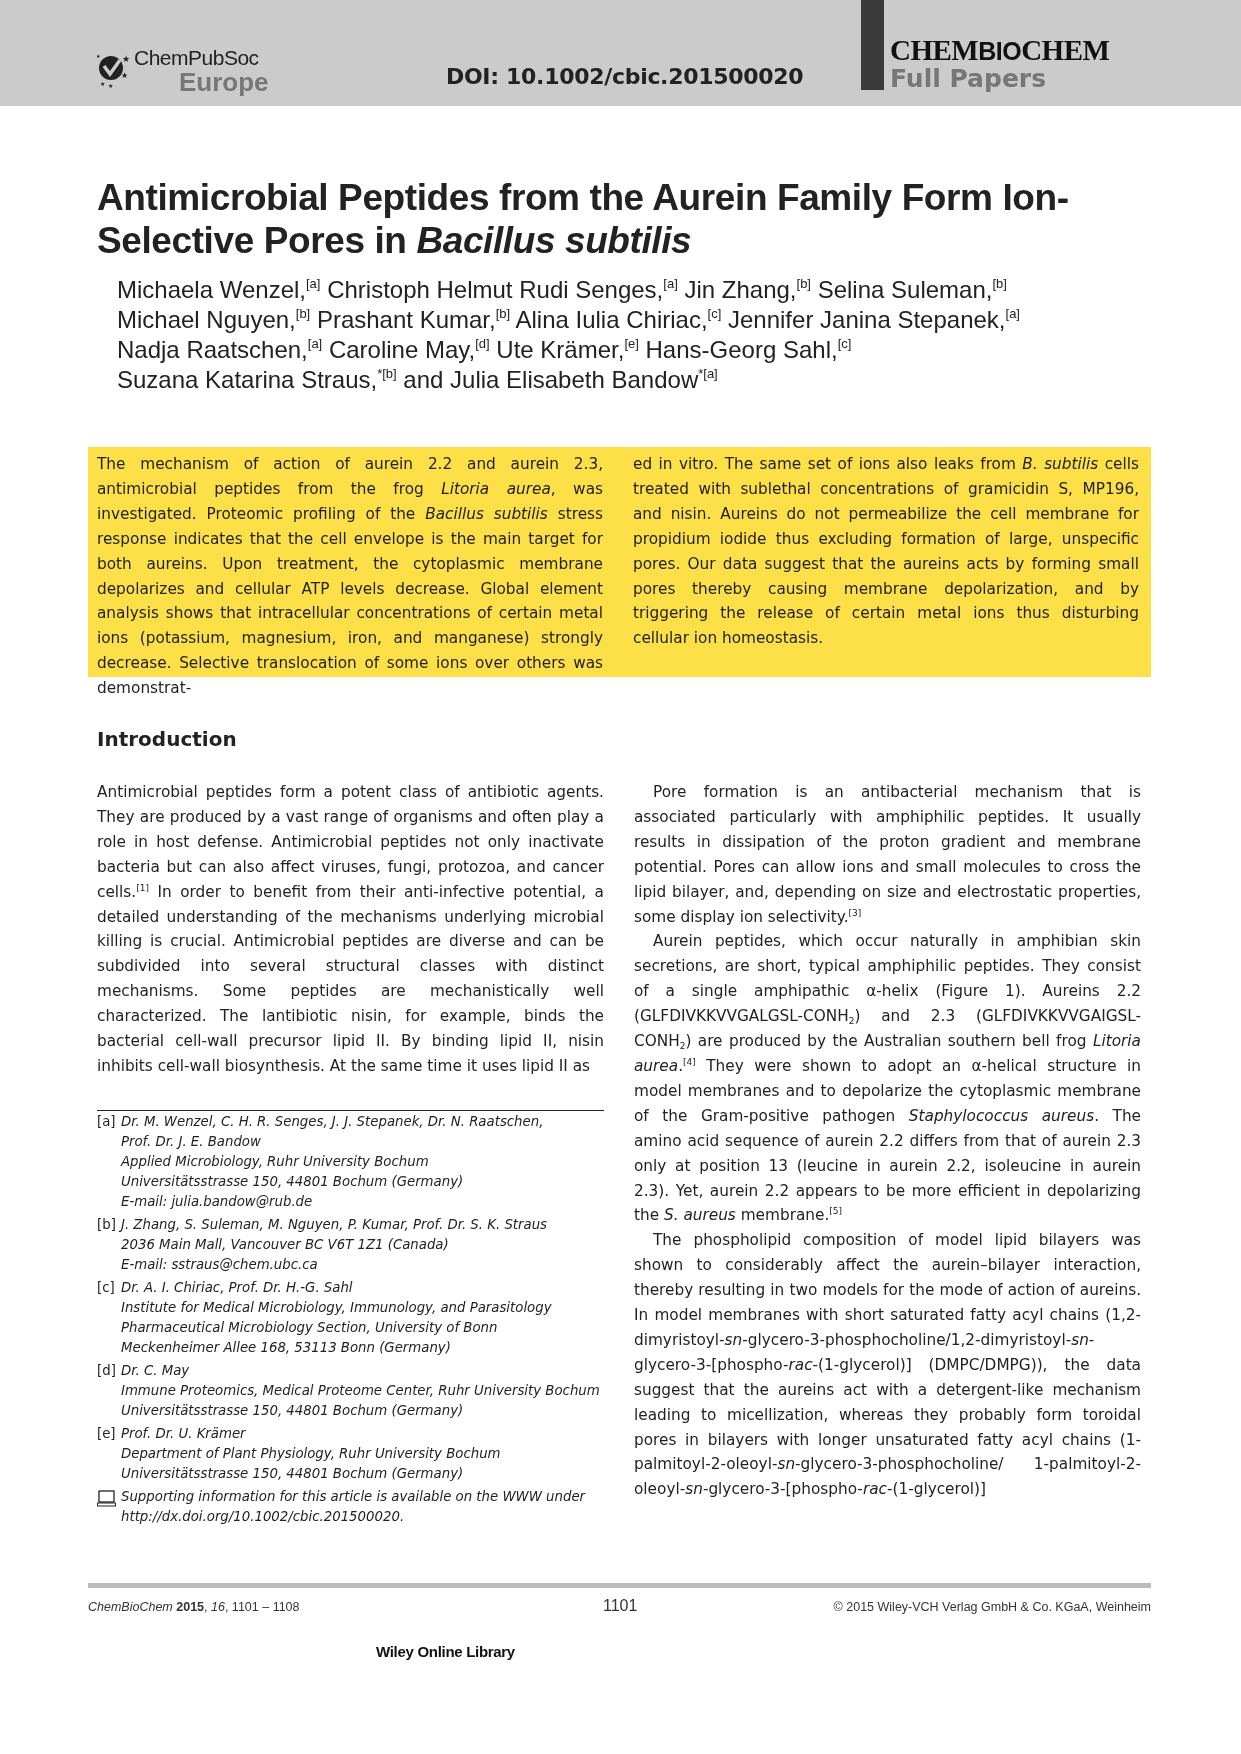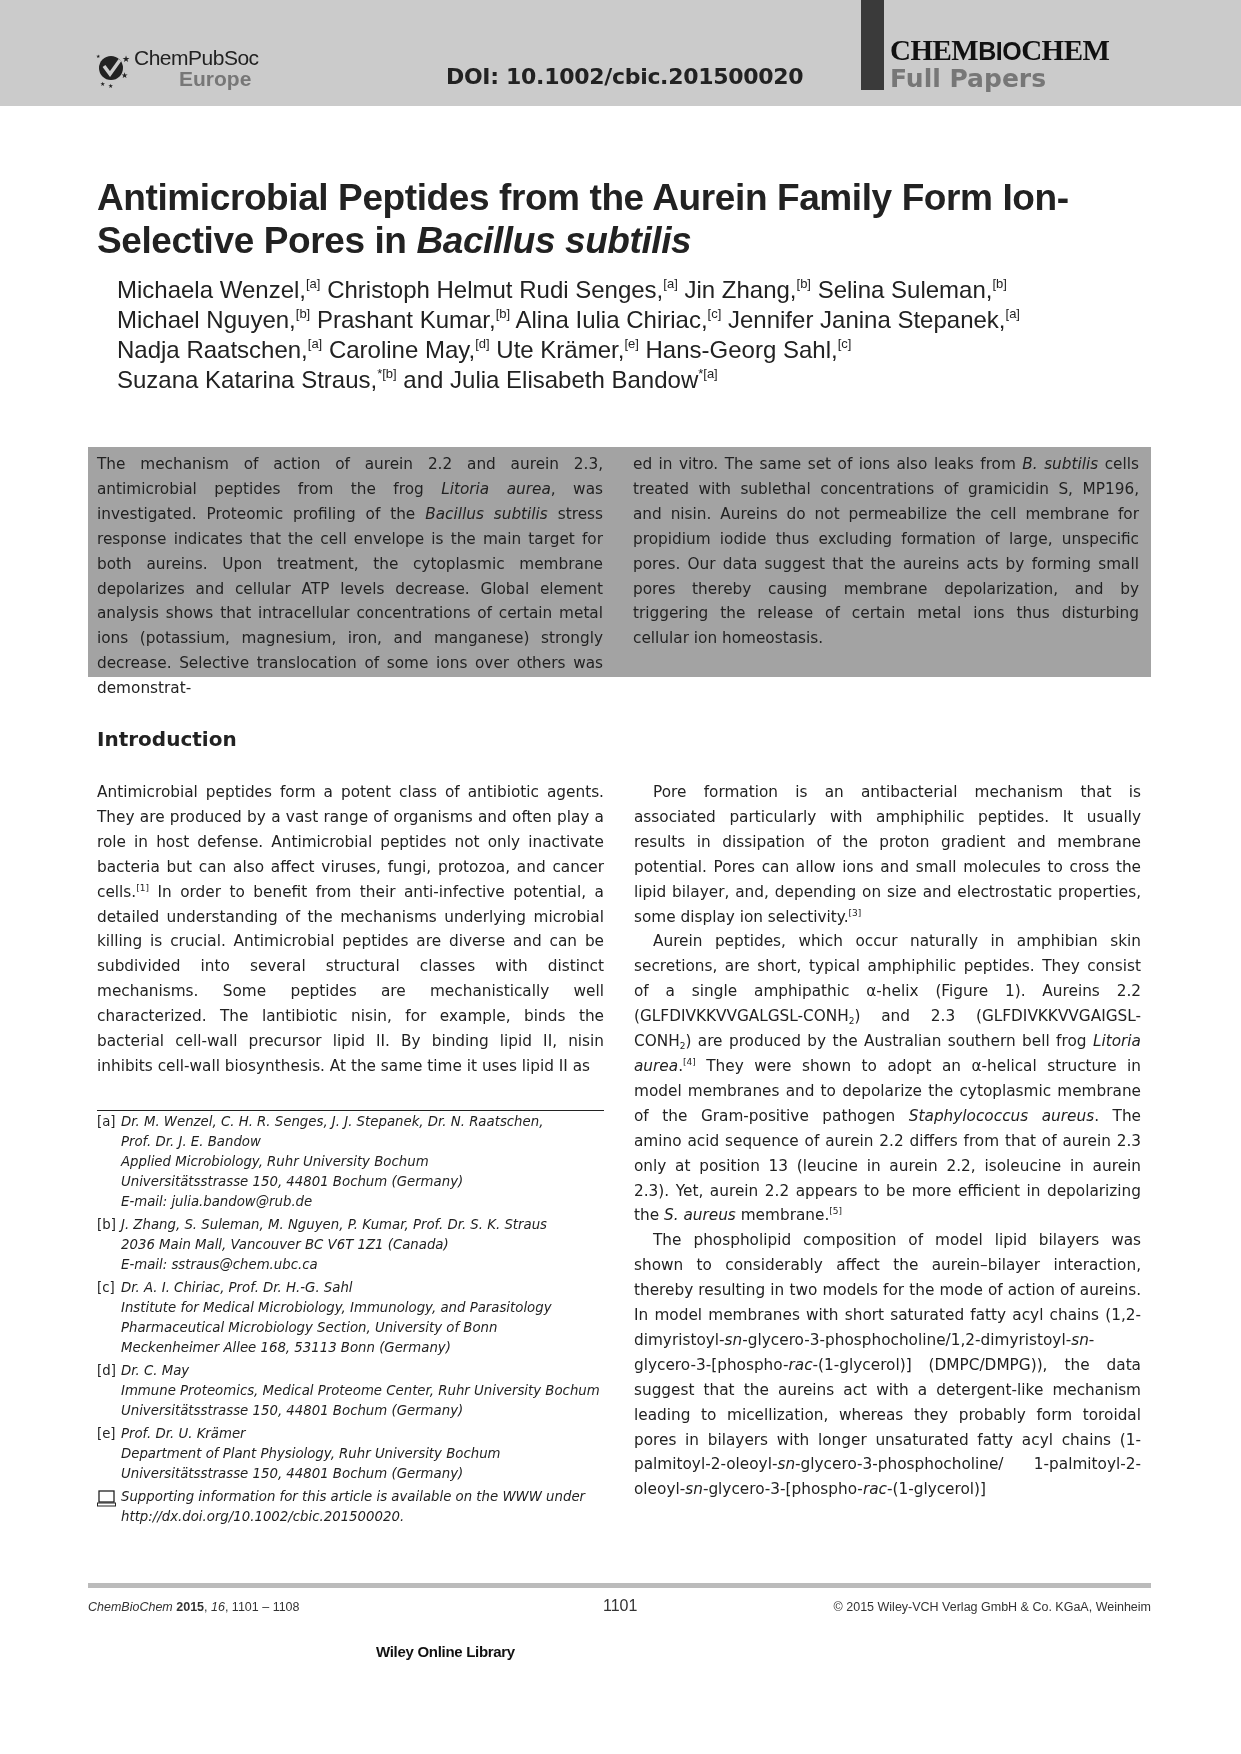--- a/index.html
+++ b/index.html
@@ -4,35 +4,35 @@
 <style>
   * { box-sizing: border-box; margin: 0; padding: 0; }
   html, body { width: 1241px; height: 1754px; background: #ffffff; }
   body { position: relative; font-family: "DejaVu Sans", sans-serif; color: #222; overflow: hidden; }
 
   
   .header { position: absolute; left: 0; top: 0; width: 1241px; height: 106px; background: #cbcbcb; }
   .logo { position: absolute; left: 96px; top: 46px; width: 150px; height: 50px; }
   .logo-mark { position: absolute; left: 0; top: 2px; width: 34px; height: 40px; }
   .logo-top { position: absolute; left: 38px; top: 0; font-family: "Liberation Sans", sans-serif; font-weight: normal; font-size: 21px; color: #222; letter-spacing: -0.5px; }
-  .logo-bottom { position: absolute; left: 83px; top: 21px; font-family: "Liberation Sans", sans-serif; font-weight: bold; font-size: 21px; color: #777; }
+  .logo-bottom { position: absolute; left: 83px; top: 21px; font-family: "Liberation Sans", sans-serif; font-weight: bold; font-size: 26px; color: #777; }
   .doi { position: absolute; left: 446px; top: 64px; font-family: "DejaVu Sans", sans-serif; font-weight: bold; font-size: 22px; color: #222; letter-spacing: -0.3px; }
   .journal-bar { position: absolute; left: 861px; top: 0; width: 23px; height: 90px; background: #3a3a3a; }
   .journal-name { position: absolute; left: 890px; top: 34px; font-family: "Liberation Serif", serif; font-weight: bold; font-size: 29px; color: #111; letter-spacing: -0.5px; }
   .journal-name .bio { font-family: "Liberation Sans", sans-serif; font-weight: bold; font-size: 25px; }
   .journal-section { position: absolute; left: 890px; top: 64px; font-family: "DejaVu Sans", sans-serif; font-weight: bold; font-size: 25px; color: #777; }
 
   
   .title { position: absolute; left: 97px; top: 176px; width: 1060px; font-family: "Liberation Sans", sans-serif; font-weight: bold; font-size: 37px; line-height: 43px; color: #222; letter-spacing: -0.4px; }
   .title i { font-style: italic; }
   .authors { position: absolute; left: 97px; top: 275px; width: 1060px; font-family: "Liberation Sans", sans-serif; font-size: 24px; line-height: 30px; color: #222; margin-left: 20px; }
   .authors sup { font-size: 13px; vertical-align: 10px; line-height: 0; }
 
   
-  .abstract { position: absolute; left: 88px; top: 447px; width: 1063px; height: 230px; background: #a3a3a3; }
+  .abstract { position: absolute; left: 88px; top: 447px; width: 1063px; height: 230px; background: #fde047; }
   .abs-col { position: absolute; top: 5px; width: 506px; font-size: 15.3px; line-height: 24.9px; text-align: justify; color: #222; }
   .abs-col.left { left: 9px; }
   .abs-col.right { left: 545px; }
   .abs-col i { font-style: italic; }
 
   
   .section-heading { position: absolute; left: 97px; top: 727px; font-family: "DejaVu Sans", sans-serif; font-weight: bold; font-size: 20px; color: #222; text-align: right; }
   .col { position: absolute; width: 507px; font-size: 15.3px; line-height: 24.9px; text-align: justify; color: #222; }
   .col.left { left: 97px; top: 780px; }
   .col.right { left: 634px; top: 780px; }

